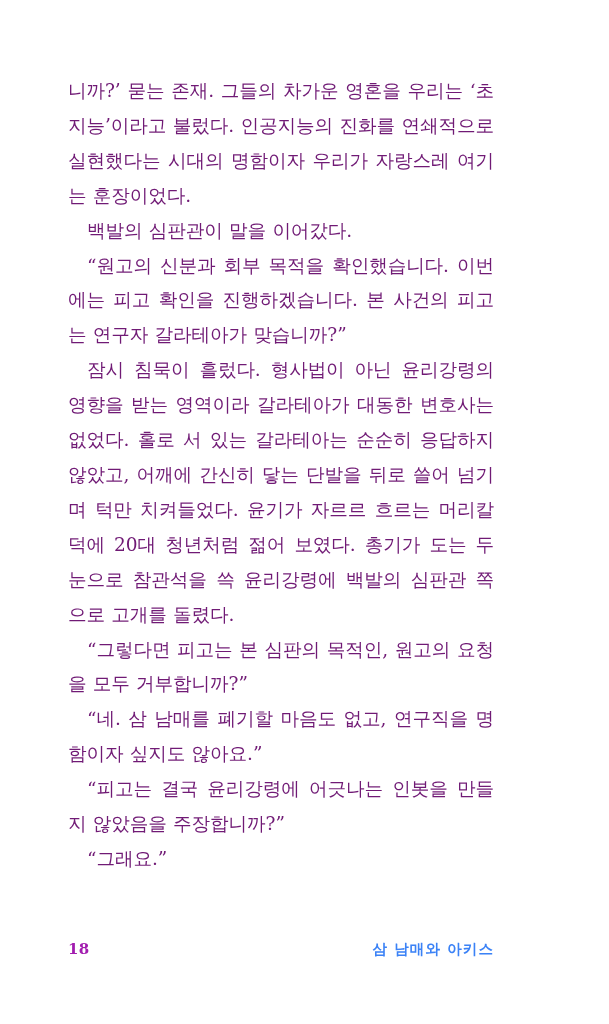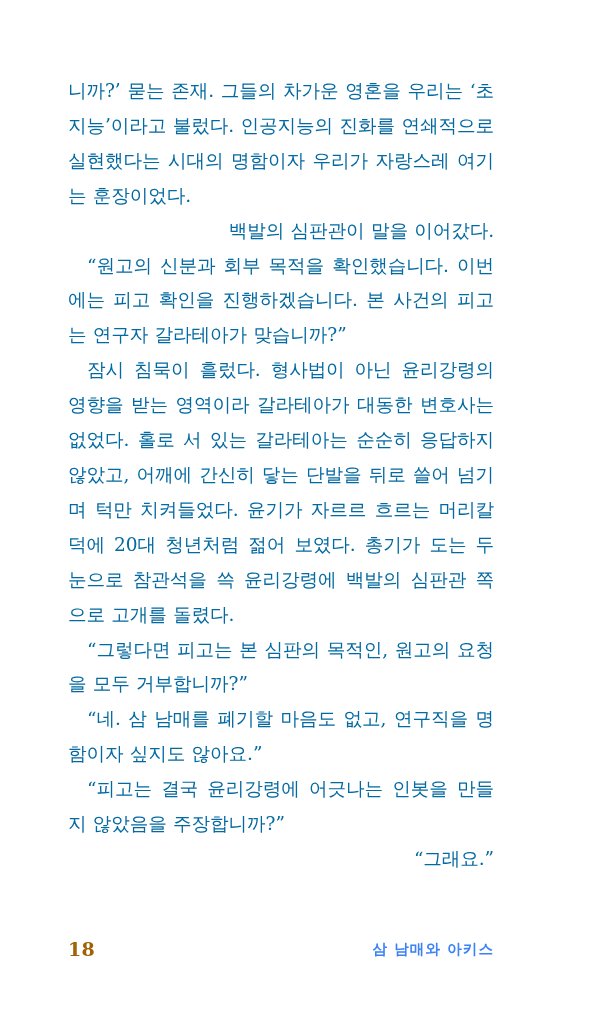--- a/index.html
+++ b/index.html
@@ -29,48 +29,48 @@
 
   .para {
     margin: 0;
     font-size: 18.6px;
     line-height: 34.9px;
     text-align: justify;
     text-justify: inter-character;
     text-indent: 19px;
     letter-spacing: -0.1px;
     word-spacing: 0.5px;
-    color: #0369a1;
+    color: #701a75;
     -webkit-font-smoothing: antialiased;
   }
   
   .para.continuation {
     text-indent: 0;
   }
   
   .para.short {
-    text-align: right;
+    text-align: left;
   }
 
   
   .footer {
     position: absolute;
     left: 68px;
     top: 938px;
     width: 426px;
     height: 26px;
   }
   .folio {
     position: absolute;
     left: 0;
     top: 0;
-    font-size: 19px;
+    font-size: 15px;
     font-weight: bold;
     letter-spacing: 0.2px;
-    color: #a16207;
+    color: #a21caf;
     line-height: 22px;
   }
   .running-title {
     position: absolute;
     right: 0;
     top: 0;
     font-size: 14.5px;
     font-weight: bold;
     letter-spacing: 1.1px;
     color: #3b82f6;

